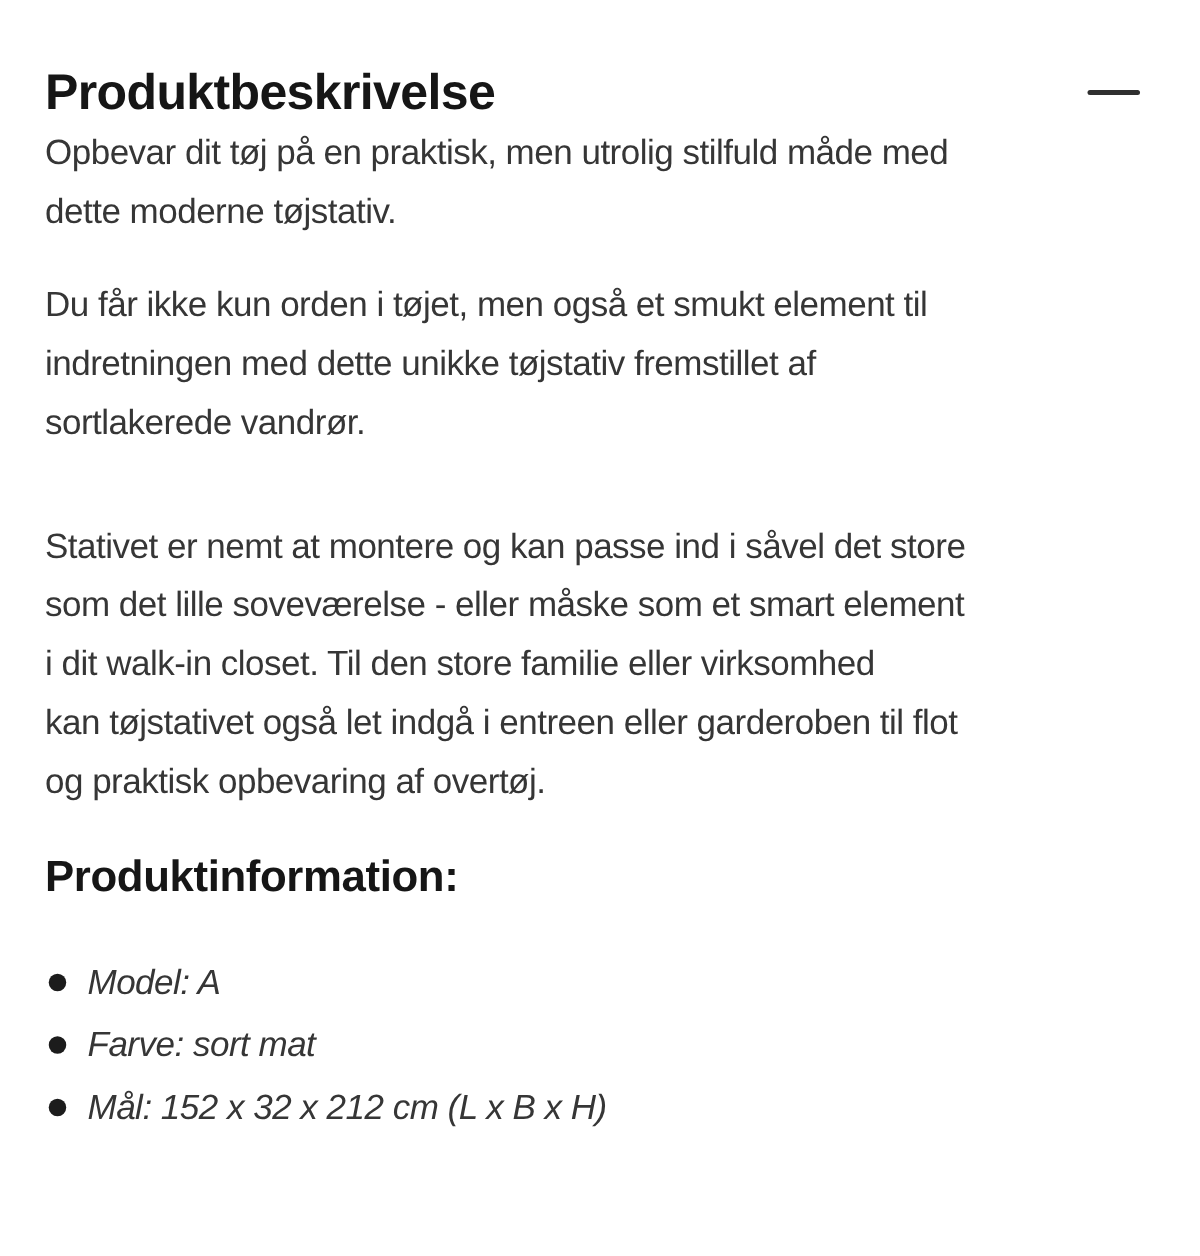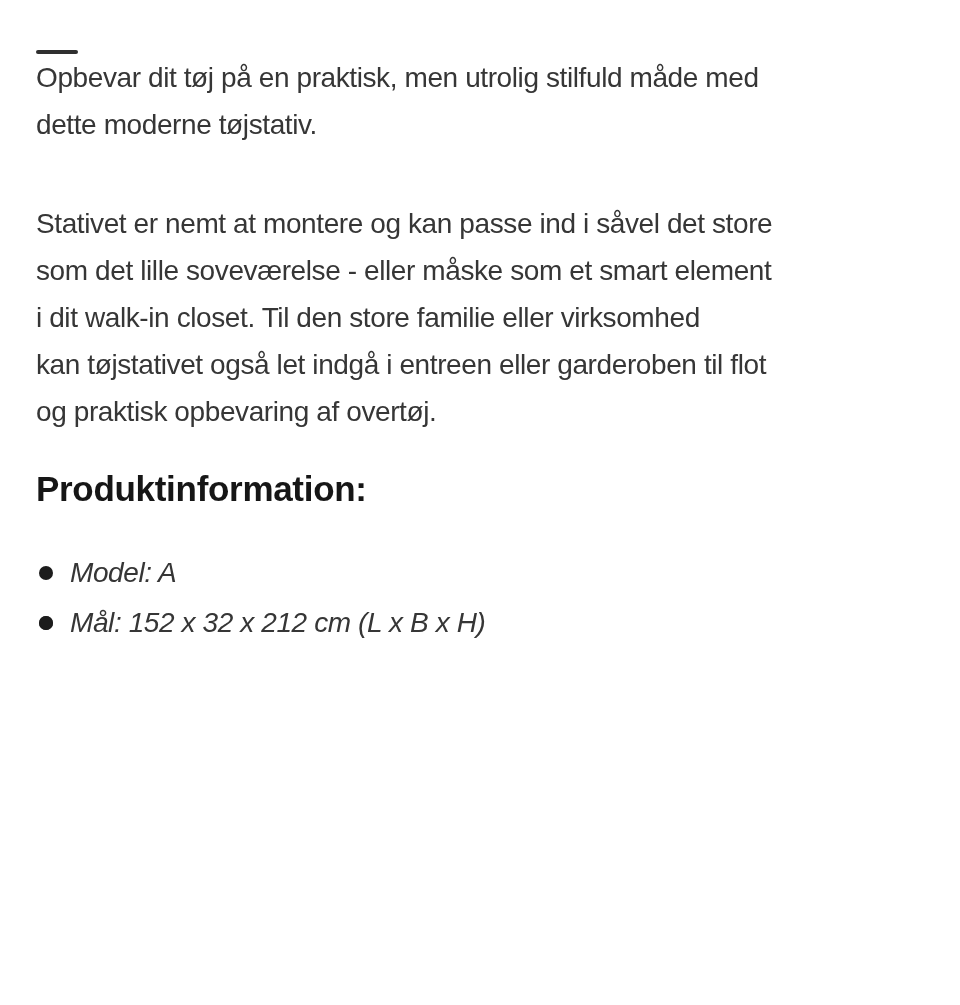--- a/index.html
+++ b/index.html
@@ -82,42 +82,47 @@
     border-radius: 50%;
     background: #1c1c1c;
   }
 </style>
 </head>
 <body>
 
 <div class="section">
 
   <div class="accordion-header">
+    <h2 class="section-title">Produktbeskrivelse</h2>
     <span class="minus-icon"></span>
   </div>
 
   <p class="para p1">Opbevar dit tøj på en praktisk, men utrolig stilfuld måde med
 dette moderne tøjstativ.</p>
 
+  <p class="para p2">Du får ikke kun orden i tøjet, men også et smukt element til
+indretningen med dette unikke tøjstativ fremstillet af
+sortlakerede vandrør.</p>
 
   <p class="para p3">Stativet er nemt at montere og kan passe ind i såvel det store
 som det lille soveværelse - eller måske som et smart element
 i dit walk-in closet. Til den store familie eller virksomhed
 kan tøjstativet også let indgå i entreen eller garderoben til flot
 og praktisk opbevaring af overtøj.</p>
 
   <h3 class="info-heading">Produktinformation:</h3>
 
   <ul class="info-list">
     <li>
       <span class="bullet-dot"></span>
       <span>Model: A</span>
     </li>
     <li>
       <span class="bullet-dot"></span>
+      <span>Farve: sort mat</span>
     </li>
     <li>
       <span class="bullet-dot"></span>
       <span>Mål: 152 x 32 x 212 cm (L x B x H)</span>
     </li>
   </ul>
 
 </div>
 
 </body></html>

